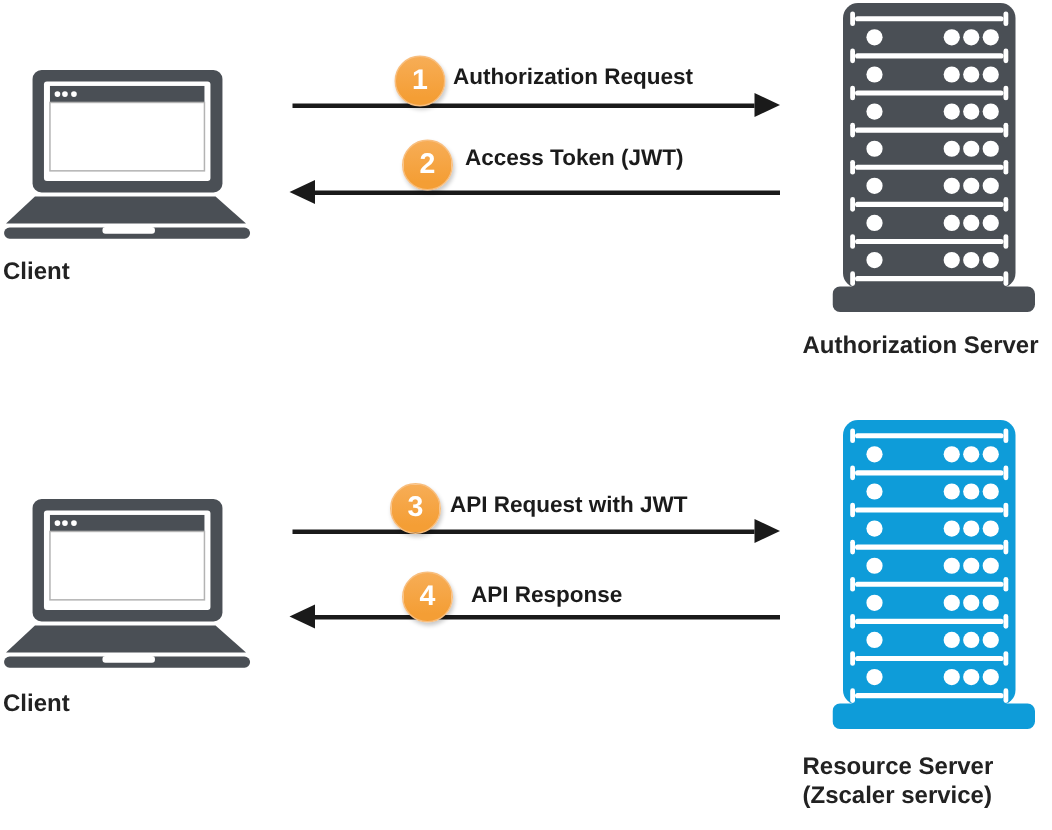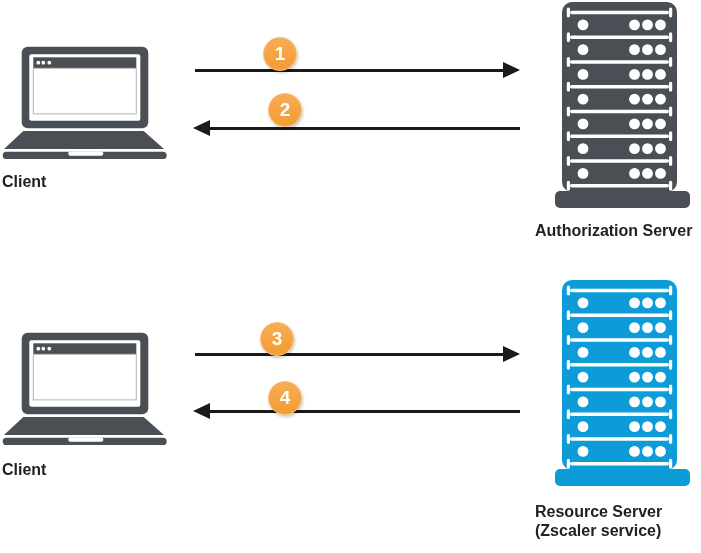--- a/index.html
+++ b/index.html
@@ -103,49 +103,53 @@
     <use href="#laptop"></use>
   </svg>
   <div class="abs node-label" style="left:2px;top:172px;width:166px;">Client</div>
 
   <svg class="abs device-gray" style="left:555px;top:2px;" width="135" height="207" viewBox="0 0 135 207">
     <use href="#rack"></use>
   </svg>
   <div class="abs node-label" style="left:535px;top:221px;width:171px;">Authorization Server</div>
 
   <div class="abs step-circle" style="left:263px;top:37px;">1</div>
+  <div class="abs flow-label" style="left:302px;top:43px;">Authorization Request</div>
   <div class="abs arrow" style="left:195px;top:62px;width:325px;">
     <div class="line"></div>
     <div class="head-right"></div>
   </div>
 
   <div class="abs step-circle" style="left:268px;top:93px;">2</div>
+  <div class="abs flow-label" style="left:310px;top:97px;">Access Token (JWT)</div>
   <div class="abs arrow" style="left:193px;top:120px;width:327px;">
     <div class="head-left"></div>
     <div class="line"></div>
   </div>
 
   <svg class="abs device-gray" style="left:2px;top:330px;" width="166" height="116" viewBox="0 0 166 116">
     <use href="#laptop"></use>
   </svg>
   <div class="abs node-label" style="left:2px;top:460px;width:166px;">Client</div>
 
   <svg class="abs server-blue" style="left:555px;top:280px;" width="135" height="207" viewBox="0 0 135 207">
     <use href="#rack"></use>
   </svg>
   <div class="abs node-label" style="left:535px;top:502px;width:171px;">
     <div>Resource Server</div>
     <div>(Zscaler service)</div>
   </div>
 
   <div class="abs step-circle" style="left:260px;top:322px;">3</div>
+  <div class="abs flow-label" style="left:300px;top:328px;">API Request with JWT</div>
   <div class="abs arrow" style="left:195px;top:346px;width:325px;">
     <div class="line"></div>
     <div class="head-right"></div>
   </div>
 
   <div class="abs step-circle" style="left:268px;top:381px;">4</div>
+  <div class="abs flow-label" style="left:314px;top:388px;">API Response</div>
   <div class="abs arrow" style="left:193px;top:403px;width:327px;">
     <div class="head-left"></div>
     <div class="line"></div>
   </div>
 
 </div>
 
 </body></html>

